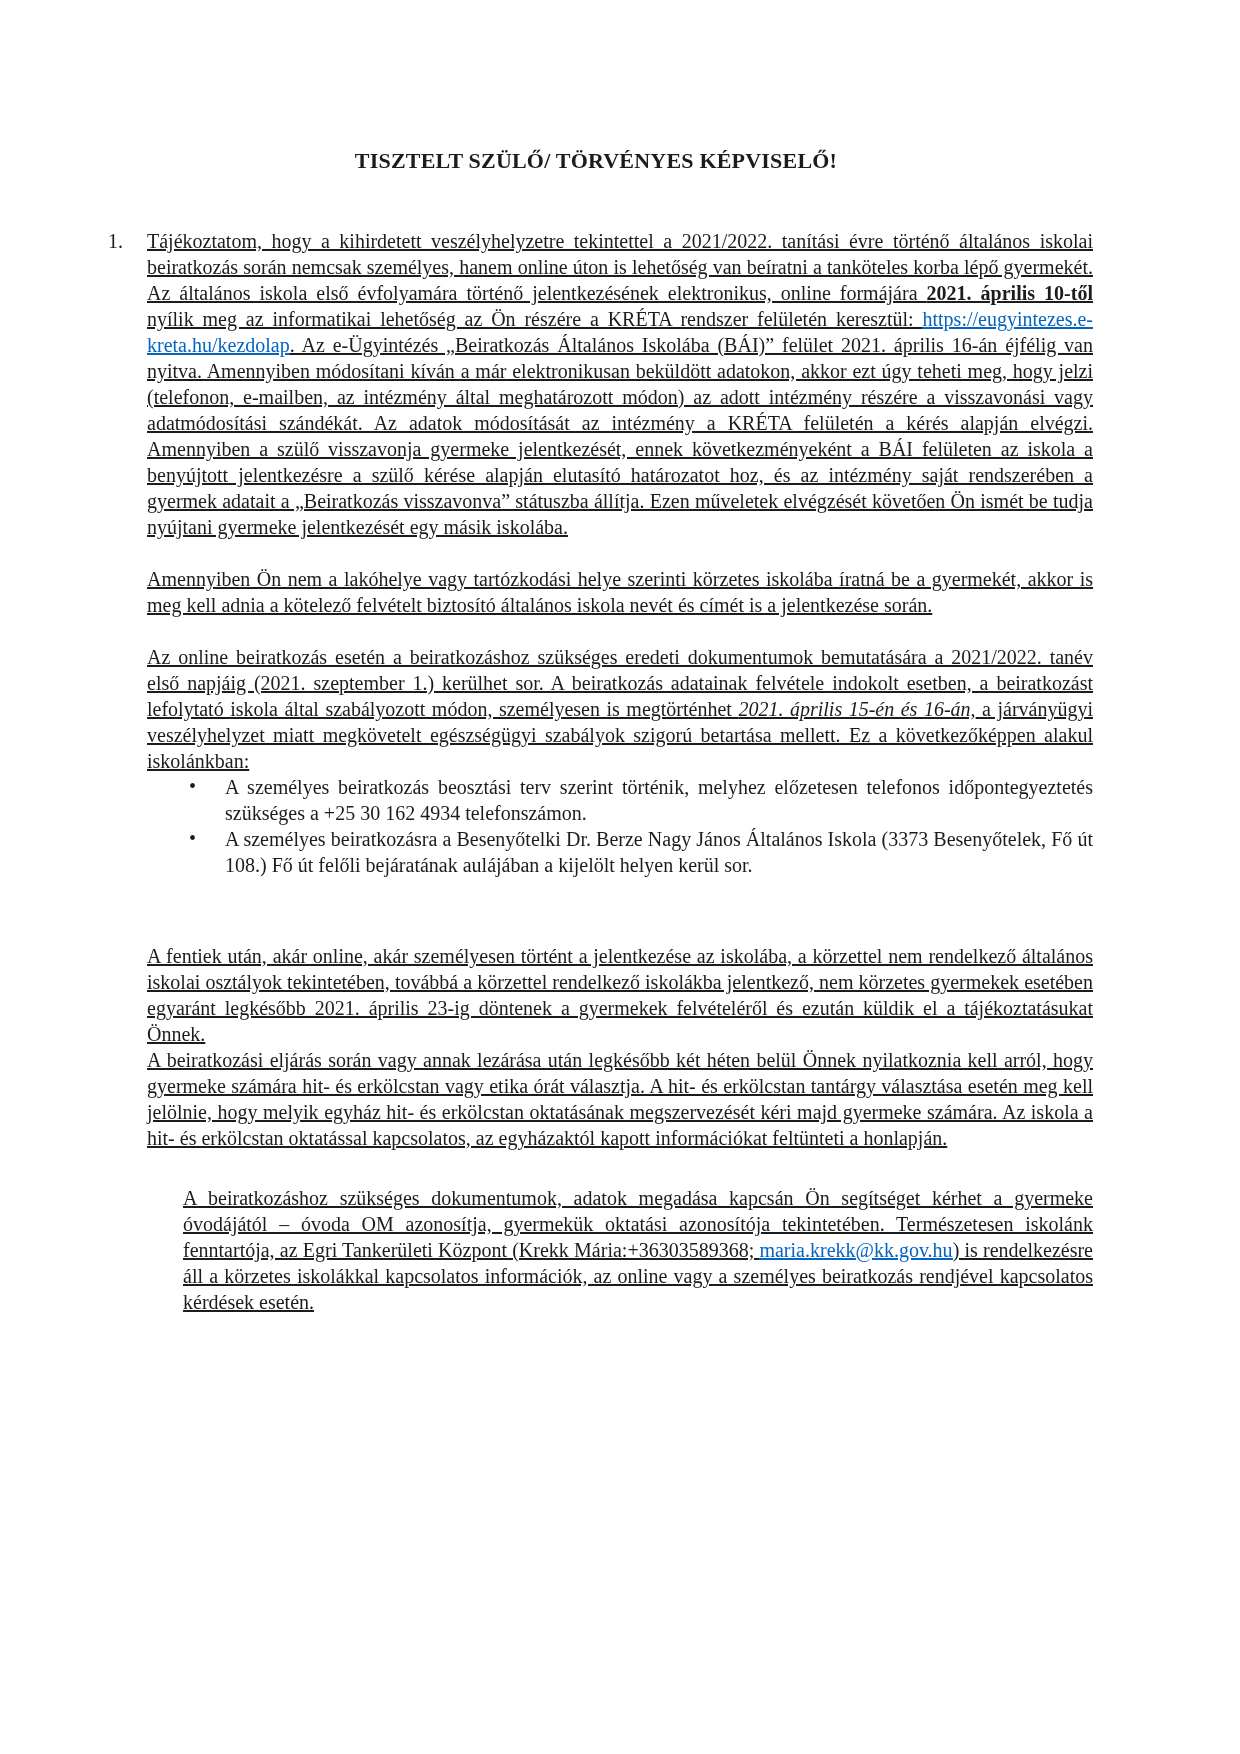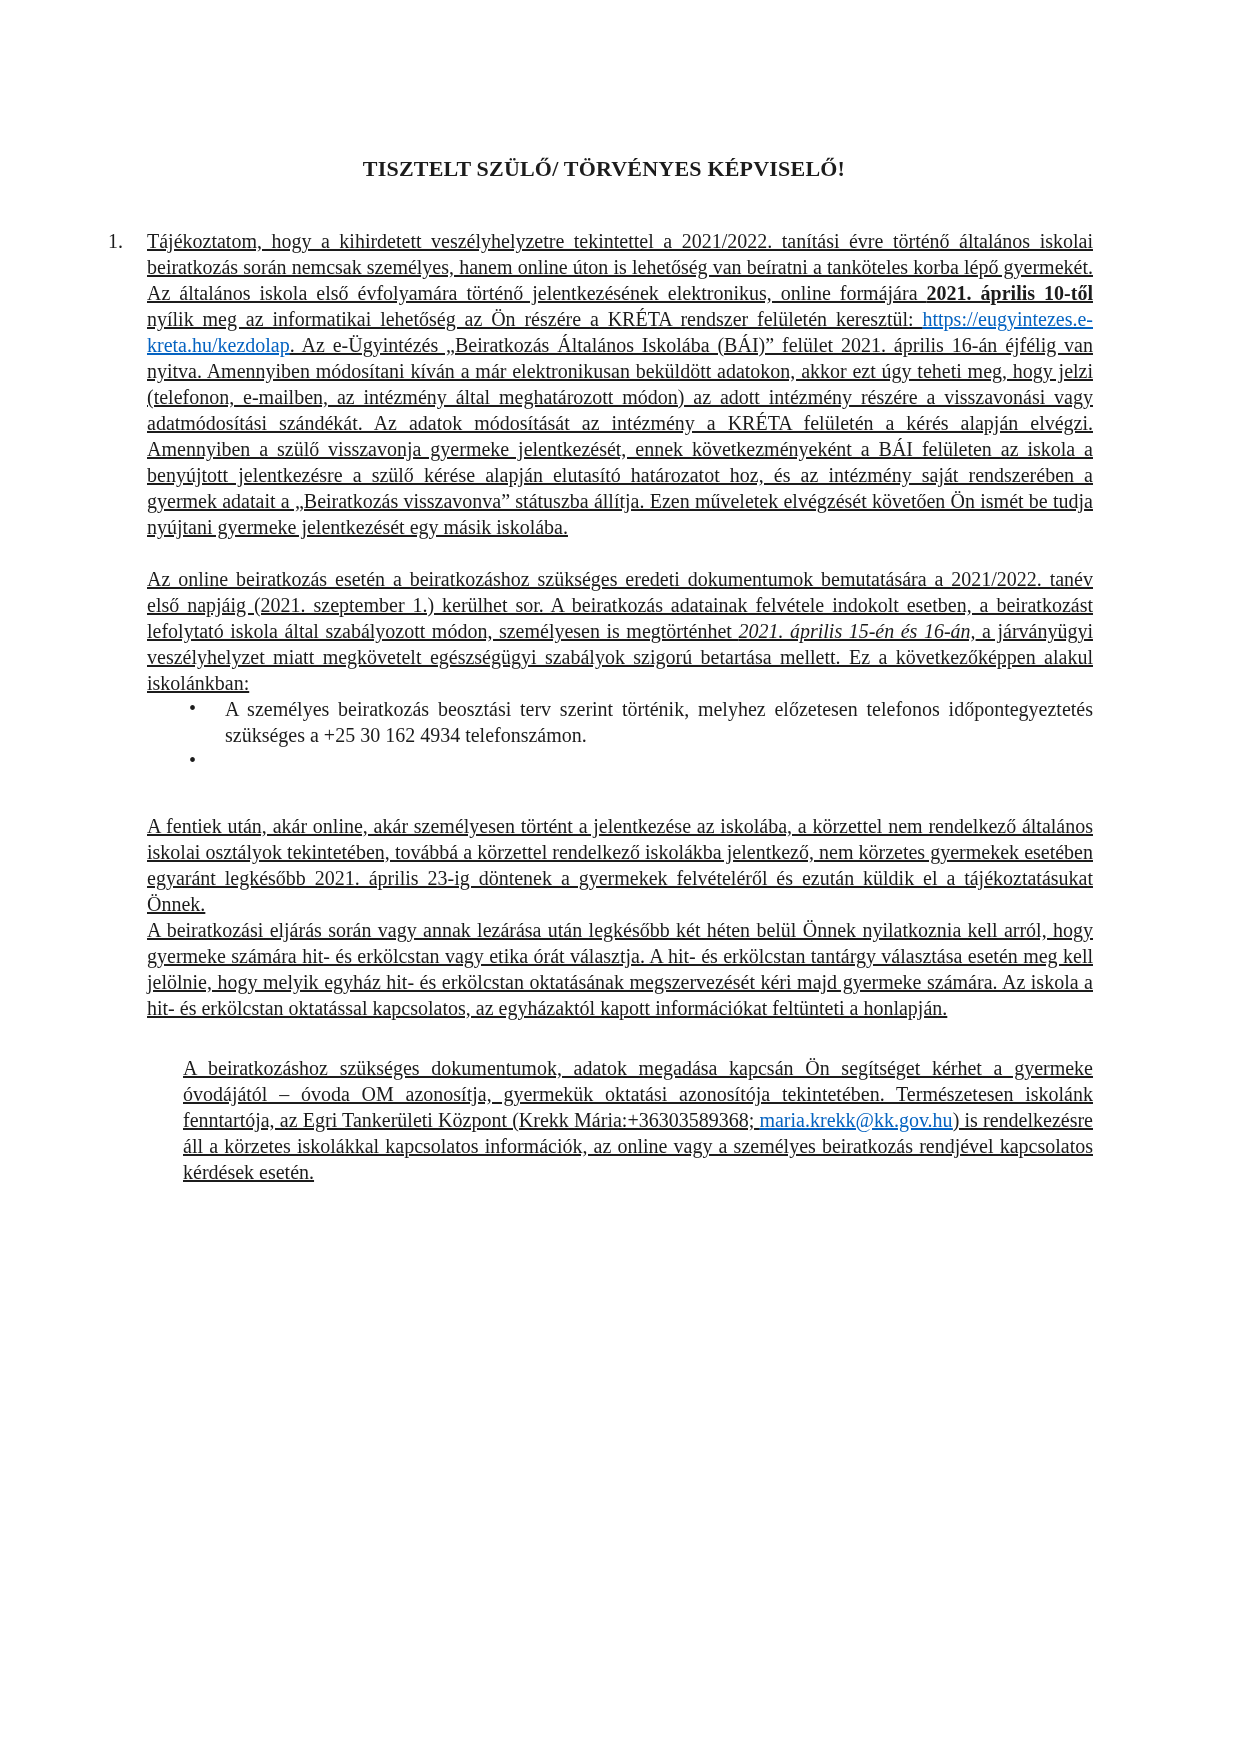--- a/index.html
+++ b/index.html
@@ -19,21 +19,21 @@
   }
   .doc-title {
     position: absolute;
     top: 144px;
     left: 0;
     width: 1184px;
     text-align: center;
     font-weight: bold;
     font-size: 22px;
     letter-spacing: 0.2px;
-    margin: 12px;
+    margin: 4px;
   }
   .content {
     position: absolute;
     left: 147px;
     top: 228px;
     width: 946px;
     font-size: 20px;
     line-height: 26px;
     text-align: justify;
   }
@@ -77,31 +77,33 @@
 
   <h1 class="doc-title">TISZTELT SZÜLŐ/ TÖRVÉNYES KÉPVISELŐ!</h1>
 
   <div class="content">
 
     <div class="numbered-item">
       <span class="list-number">1.</span>
       <p class="para"><span>Tájékoztatom, hogy a kihirdetett veszélyhelyzetre tekintettel a 2021/2022. tanítási évre történő általános iskolai beiratkozás során nemcsak személyes, hanem online úton is lehetőség van beíratni a tanköteles korba lépő gyermekét. Az általános iskola első évfolyamára történő jelentkezésének elektronikus, online formájára </span><span style="font-weight: bold;">2021. április 10-től</span><span> nyílik meg az informatikai lehetőség az Ön részére a KRÉTA rendszer felületén keresztül: </span><a class="hyperlink" href="#">https://eugyintezes.e-kreta.hu/kezdolap</a><span>. Az e-Ügyintézés „Beiratkozás Általános Iskolába (BÁI)” felület 2021. április 16-án éjfélig van nyitva. Amennyiben módosítani kíván a már elektronikusan beküldött adatokon, akkor ezt úgy teheti meg, hogy jelzi (telefonon, e-mailben, az intézmény által meghatározott módon) az adott intézmény részére a visszavonási vagy adatmódosítási szándékát. Az adatok módosítását az intézmény a KRÉTA felületén a kérés alapján elvégzi. Amennyiben a szülő visszavonja gyermeke jelentkezését, ennek következményeként a BÁI felületen az iskola a benyújtott jelentkezésre a szülő kérése alapján elutasító határozatot hoz, és az intézmény saját rendszerében a gyermek adatait a „Beiratkozás visszavonva” státuszba állítja. Ezen műveletek elvégzését követően Ön ismét be tudja nyújtani gyermeke jelentkezését  egy másik iskolába.</span></p>
     </div>
 
+    <p class="para gap-1"><span>Amennyiben Ön nem a lakóhelye vagy tartózkodási helye szerinti körzetes iskolába íratná be a gyermekét, akkor is meg kell adnia a kötelező felvételt biztosító általános iskola nevét és címét is a jelentkezése során.</span></p>
 
 
     <p class="para gap-1"><span>Az online beiratkozás esetén a beiratkozáshoz szükséges eredeti dokumentumok bemutatására a 2021/2022. tanév első napjáig (2021. szeptember 1.) kerülhet sor. A beiratkozás adatainak felvétele indokolt esetben, a beiratkozást lefolytató iskola által szabályozott módon, személyesen is megtörténhet </span><span style="font-style: italic;">2021.  április  15-én  és  16-án,</span><span> a járványügyi veszélyhelyzet miatt megkövetelt egészségügyi szabályok szigorú betartása mellett. Ez a következőképpen alakul iskolánkban:</span></p>
 
     <div class="bullet-list">
       <div class="bullet-item">
         <span class="bullet-dot">•</span>
         <span><span>A személyes beiratkozás beosztási terv szerint történik, melyhez előzetesen telefonos időpontegyeztetés szükséges a +25 30 162 4934 telefonszámon.</span></span>
       </div>
       <div class="bullet-item">
         <span class="bullet-dot">•</span>
+        <span><span>A személyes beiratkozásra a Besenyőtelki Dr. Berze Nagy János Általános Iskola (3373 Besenyőtelek, Fő út 108.) Fő út felőli bejáratának aulájában a kijelölt helyen kerül sor.</span></span>
       </div>
     </div>
 
     <p class="para gap-big"><span>A fentiek után, akár online, akár személyesen történt a jelentkezése az iskolába, a körzettel nem rendelkező általános iskolai osztályok tekintetében, továbbá a körzettel rendelkező iskolákba jelentkező, nem körzetes gyermekek esetében egyaránt legkésőbb 2021. április 23-ig döntenek a gyermekek felvételéről és ezután küldik el a tájékoztatásukat Önnek.</span></p>
 
     <p class="para"><span>A beiratkozási eljárás során vagy annak lezárása után legkésőbb két héten belül Önnek nyilatkoznia kell arról, hogy gyermeke számára hit- és erkölcstan vagy etika órát választja. A hit- és erkölcstan tantárgy választása esetén meg kell jelölnie, hogy melyik egyház hit- és erkölcstan oktatásának megszervezését kéri majd gyermeke számára. Az iskola a hit- és erkölcstan oktatással kapcsolatos, az egyházaktól kapott információkat feltünteti a honlapján.</span></p>
 
     <p class="para gap-mid"><span>A beiratkozáshoz szükséges dokumentumok, adatok megadása kapcsán Ön segítséget kérhet a gyermeke óvodájától – óvoda OM azonosítja, gyermekük oktatási azonosítója tekintetében. Természetesen iskolánk fenntartója, az Egri Tankerületi Központ (Krekk Mária:+36303589368; </span><a class="hyperlink" href="#">maria.krekk@kk.gov.hu</a><span>) is rendelkezésre áll a körzetes iskolákkal kapcsolatos információk, az online vagy a személyes beiratkozás rendjével kapcsolatos kérdések esetén.</span></p>
 
   </div>

